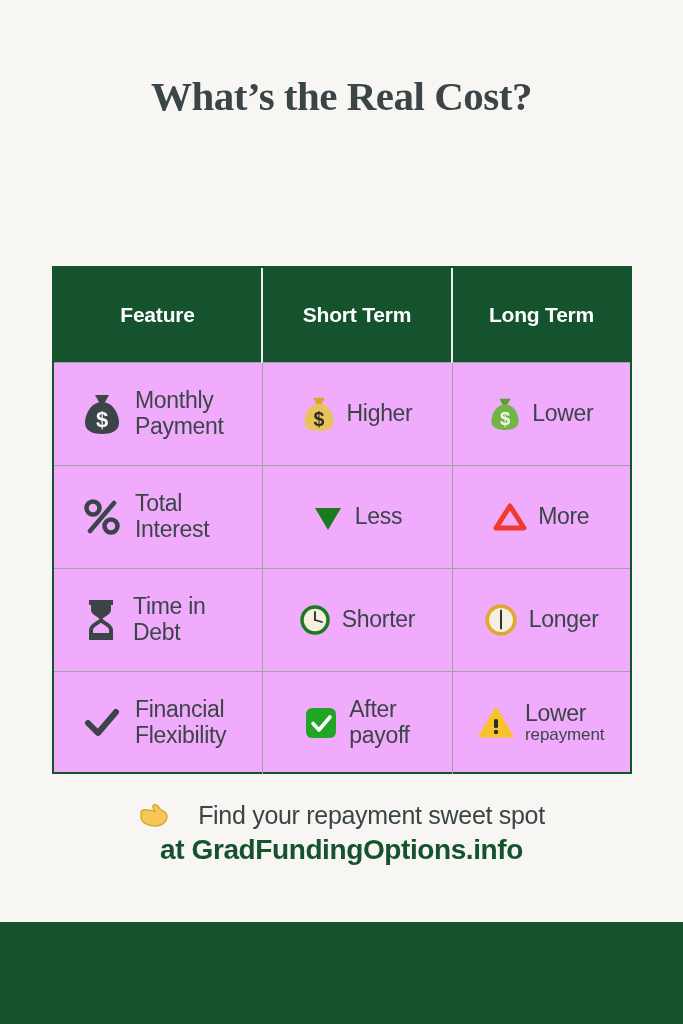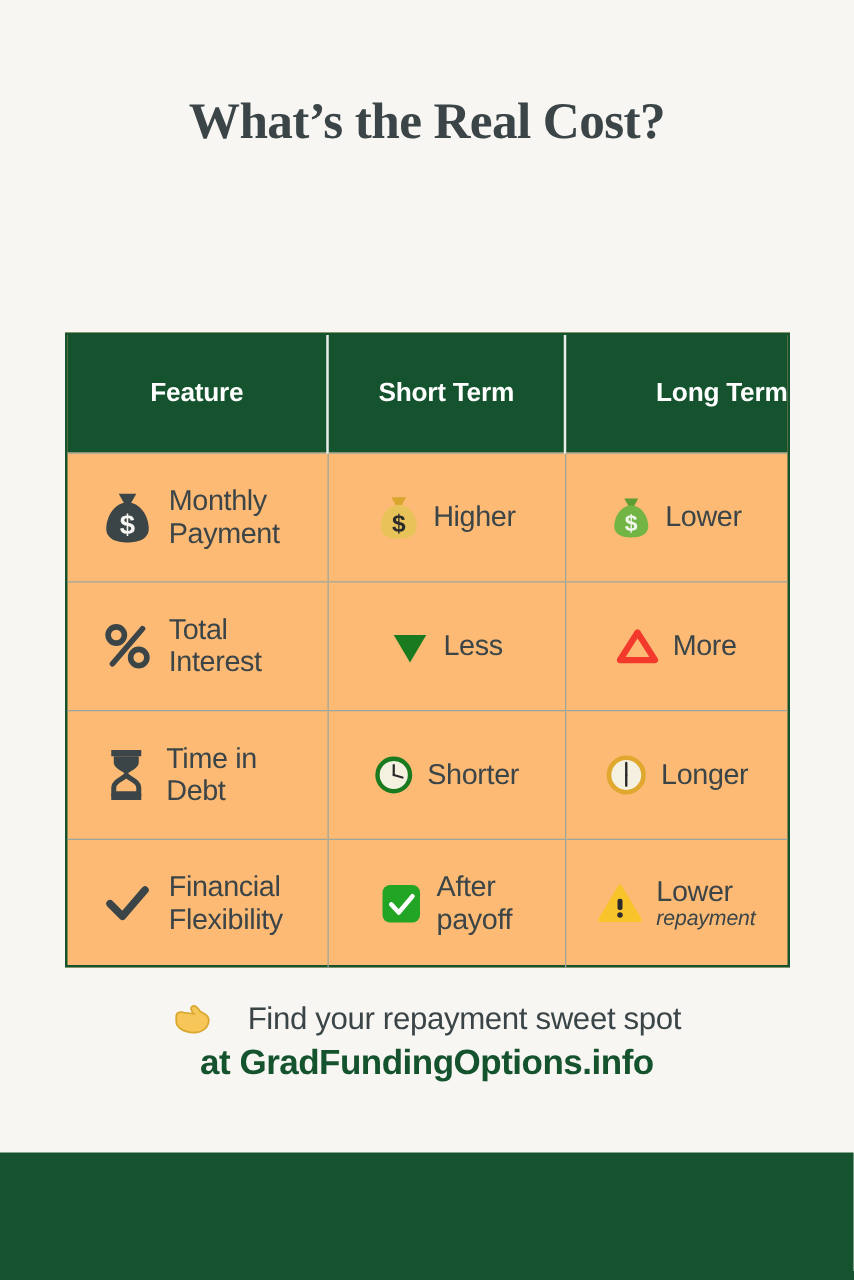--- a/index.html
+++ b/index.html
@@ -20,54 +20,54 @@
   .title-gray {
     font-size:41px; font-weight:bold; color:#3b4548;
     line-height:1.2; letter-spacing:-0.5px; margin-top:10px;font-family:Liberation Serif, serif;
   }
 
   
   .table-wrap {
     position:absolute; left:52px; top:266px;
     width:580px; height:508px;
     border:2px solid #14532d;
-    background:#fdba74;
+    background:#f0abfc;
   }
   table { width:100%; height:100%; border-collapse:collapse; table-layout:fixed; }
   col.c1 { width:208px; }
   col.c2 { width:190px; }
   col.c3 { width:178px; }
 
   thead th {
     background:#14532d; color:#ffffff;
     font-size:21px; font-weight:bold;
     height:94px; text-align:center; vertical-align:middle;
     border-right:2px solid #e9ecea;
     letter-spacing:-0.2px;
   }
-  thead th:last-child { border-right:none;text-align:right; }
+  thead th:last-child { border-right:none; }
 
   tbody td {
     border-top:1.5px solid #9aa59e;
     border-right:1.5px solid #9aa59e;
     height:103px; vertical-align:middle;
     padding:4px 6px;
   }
   tbody td:last-child { border-right:none; }
 
   .cell {
     display:flex; align-items:center; justify-content:center;
     gap:11px;
   }
   .cell.feature { justify-content:flex-start; padding-left:22px; gap:13px; }
   .ctext {
     font-size:23px; color:#3b4548; line-height:1.1;
     letter-spacing:-0.3px; text-align:left;
   }
-  .ctext .small { font-size:17px; display:block; letter-spacing:-0.1px;font-style:italic; }
+  .ctext .small { font-size:17px; display:block; letter-spacing:-0.1px; }
 
   
   .icon { flex:0 0 auto; display:block; }
 
   
   .cta {
     position:absolute; left:0; top:800px; width:683px; text-align:center;
   }
   .cta-l1 {
     font-size:25px; color:#3b4548; letter-spacing:-0.3px;

